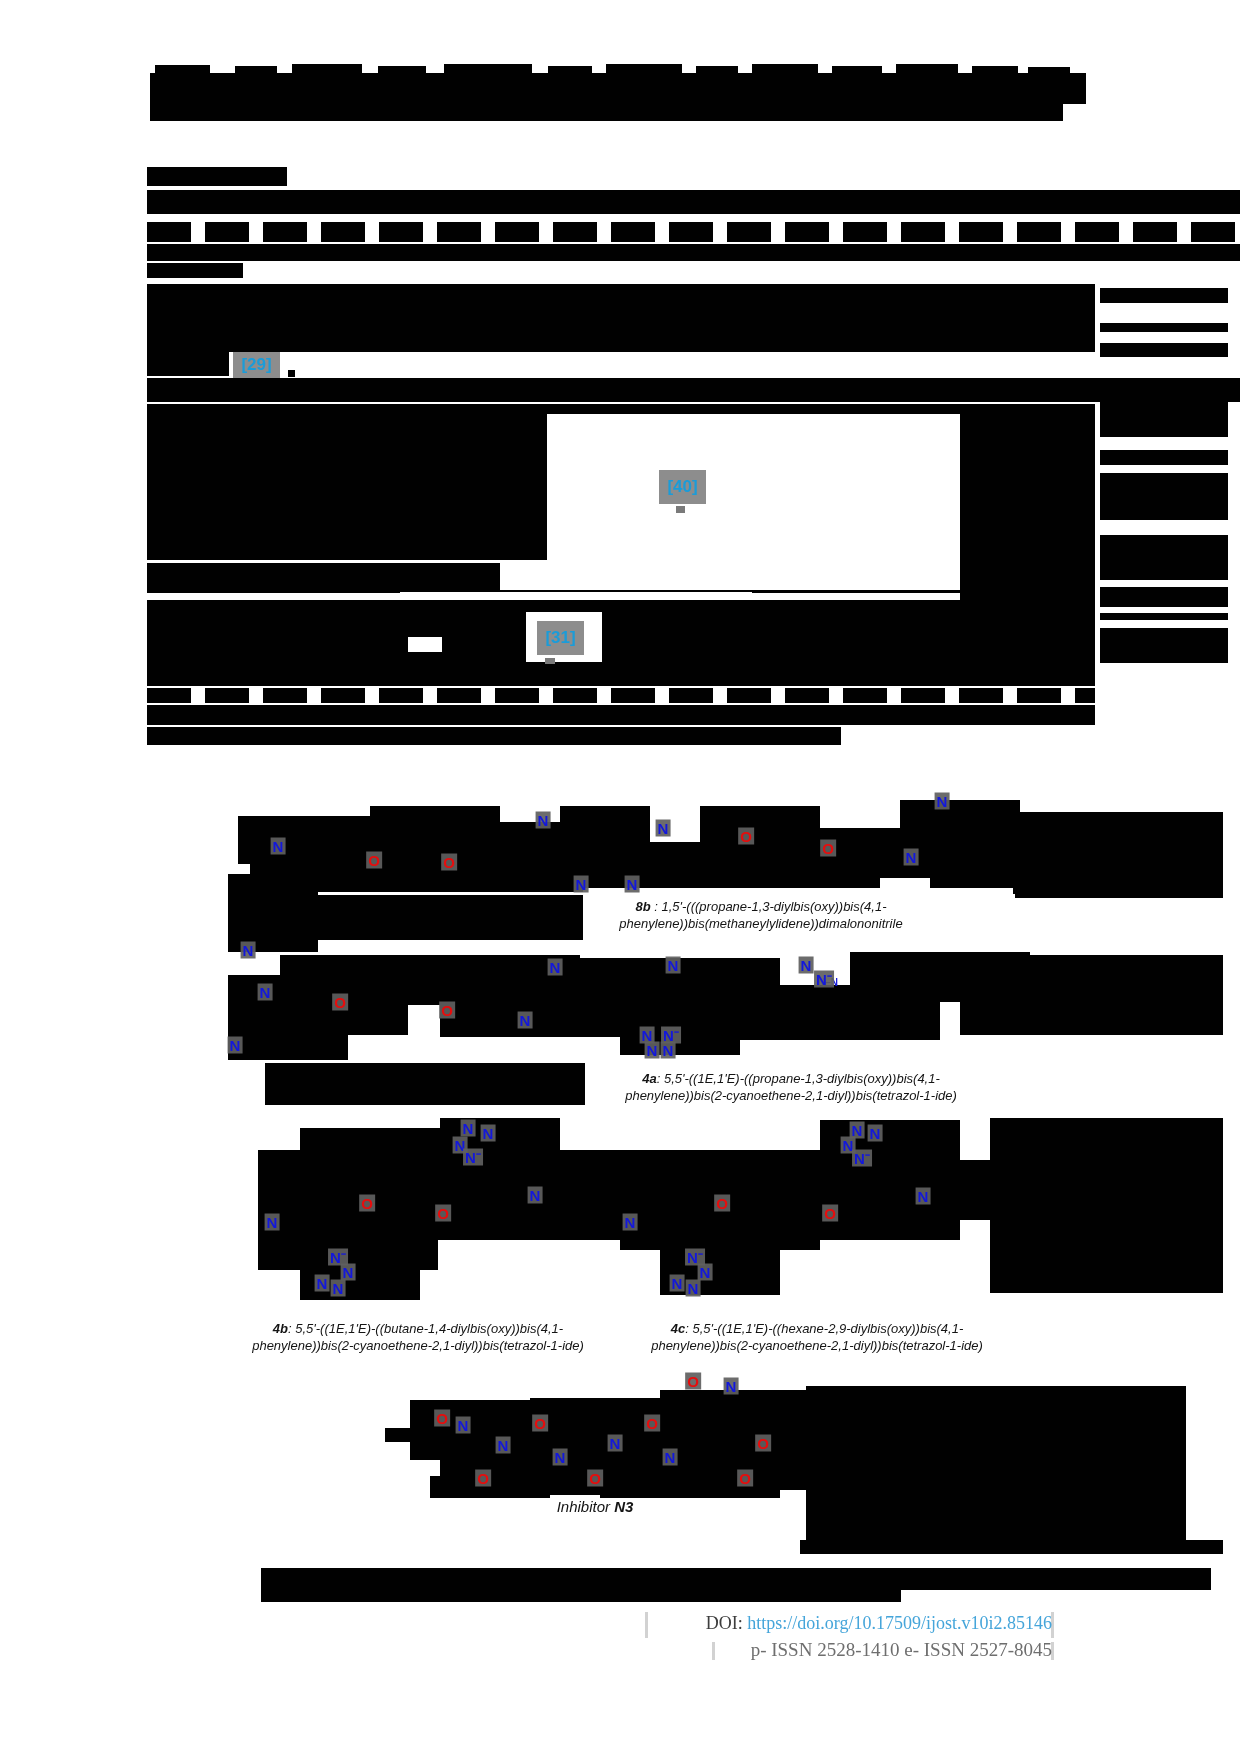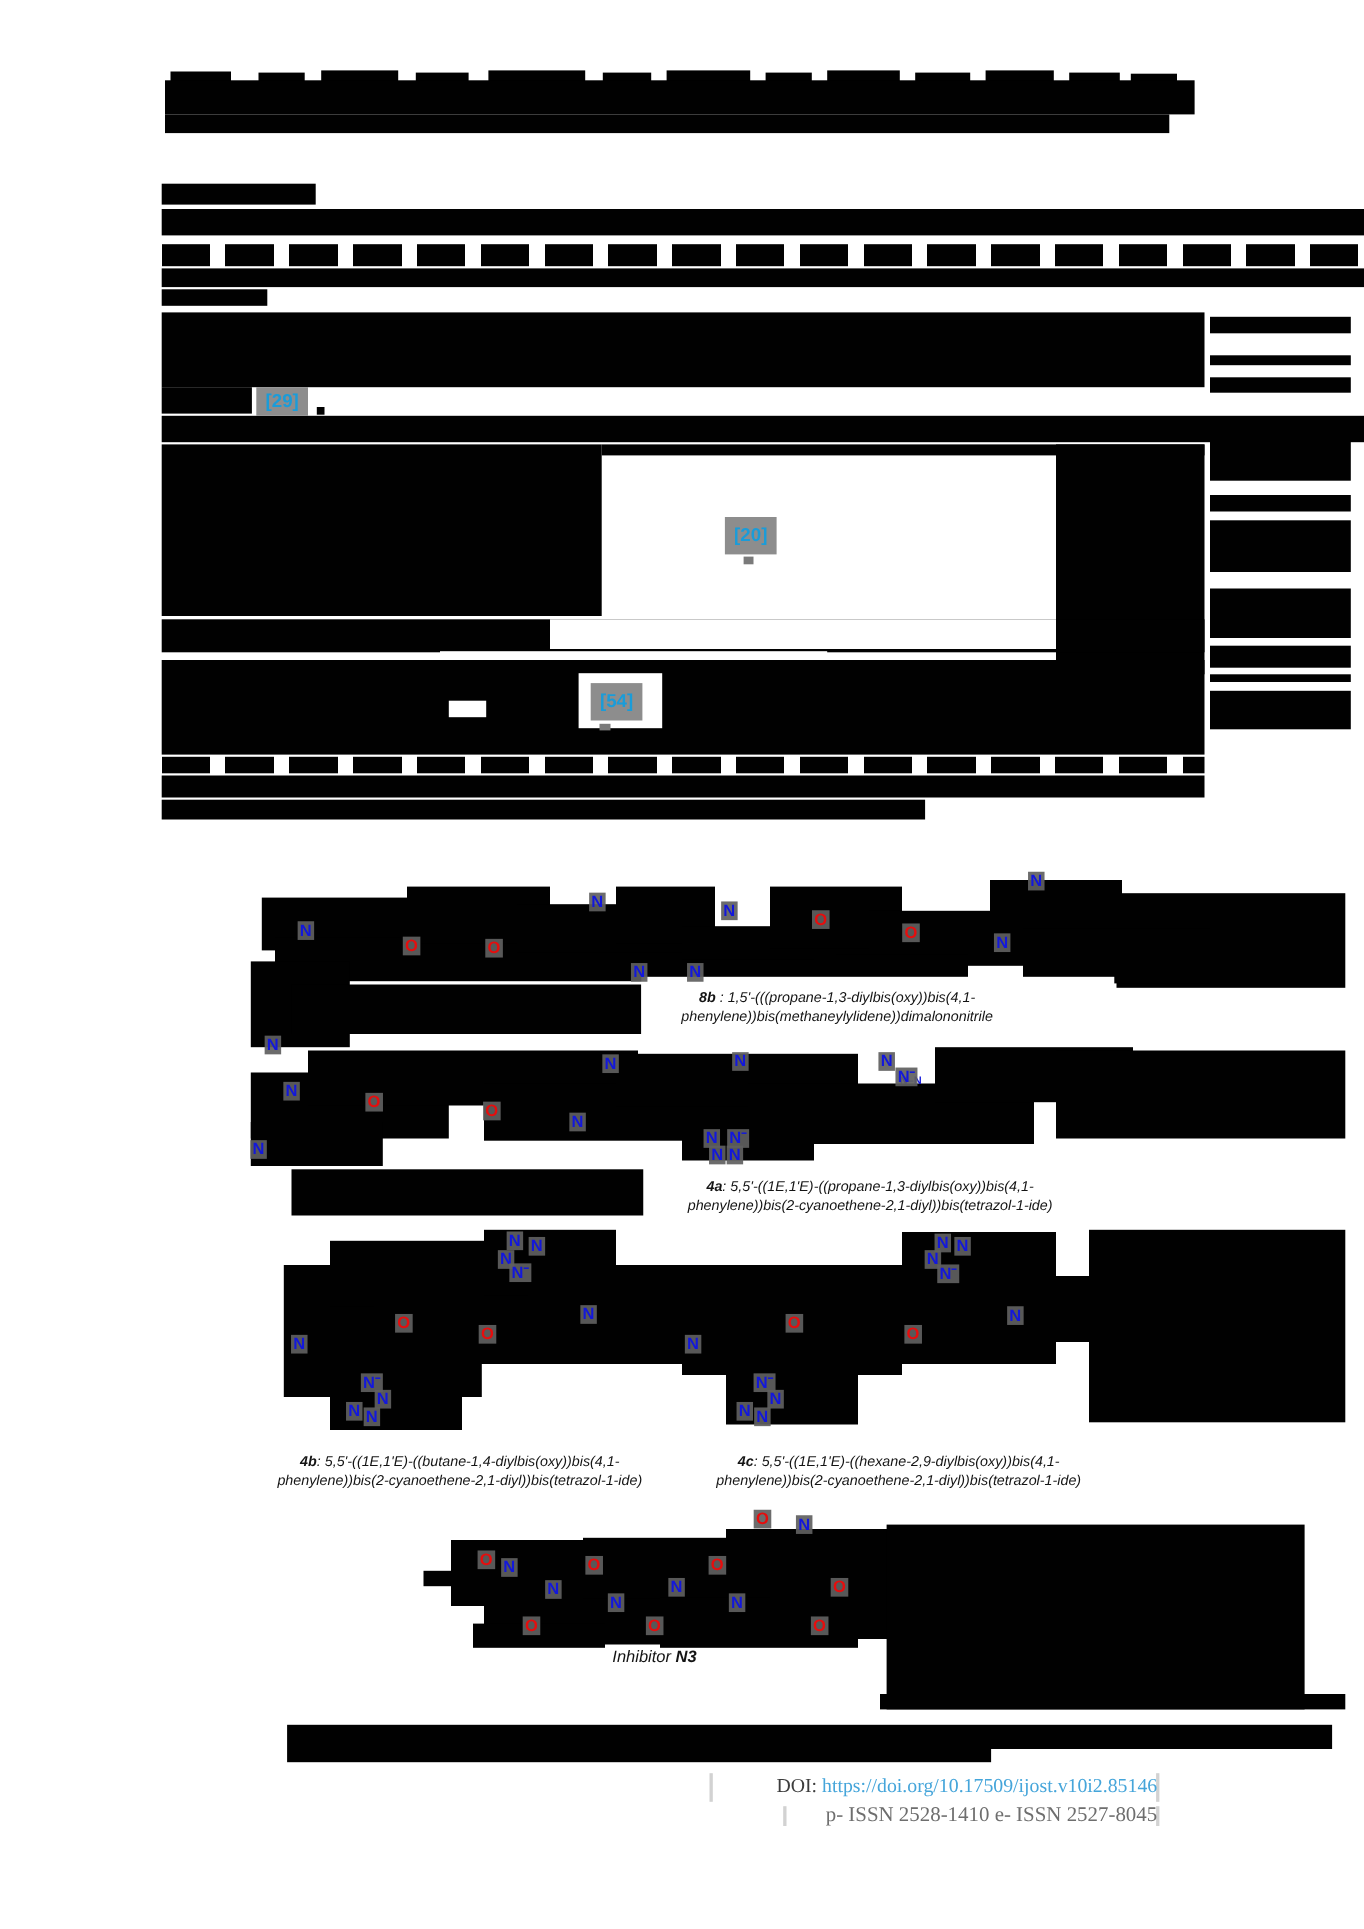--- a/index.html
+++ b/index.html
@@ -201,22 +201,22 @@
       <div class="atom N" style="left: 615px; top: 1443px;">N</div>
       <div class="atom O" style="left: 652px; top: 1423px;">O</div>
       <div class="atom N" style="left: 670px; top: 1457px;">N</div>
       <div class="atom O" style="left: 763px; top: 1443px;">O</div>
       <div class="atom O" style="left: 745px; top: 1478px;">O</div>
       <div class="atom O" style="left: 693px; top: 1381px;">O</div>
       <div class="atom N" style="left: 731px; top: 1386px;">N</div>
     </div>
   <div id="citations">
       <div class="cite" style="left: 233px; top: 352px; width: 47px; height: 26px;">[29]</div>
-      <div class="cite" style="left: 659px; top: 470px; width: 47px; height: 34px;">[20]</div>
-      <div class="cite" style="left: 537px; top: 621px; width: 47px; height: 34px;">[54]</div>
+      <div class="cite" style="left: 659px; top: 470px; width: 47px; height: 34px;">[40]</div>
+      <div class="cite" style="left: 537px; top: 621px; width: 47px; height: 34px;">[31]</div>
     </div>
   <div id="chemlabels">
       <div class="chemlabel" style="left: 761px; top: 898px;"><b>8b</b><span> : 1,5'-(((propane-1,3-diylbis(oxy))bis(4,1-</span><br><span>phenylene))bis(methaneylylidene))dimalononitrile</span></div>
       <div class="chemlabel" style="left: 791px; top: 1070px;"><b>4a</b><span>: 5,5'-((1E,1'E)-((propane-1,3-diylbis(oxy))bis(4,1-</span><br><span>phenylene))bis(2-cyanoethene-2,1-diyl))bis(tetrazol-1-ide)</span></div>
       <div class="chemlabel" style="left: 418px; top: 1320px;"><b>4b</b><span>: 5,5'-((1E,1'E)-((butane-1,4-diylbis(oxy))bis(4,1-</span><br><span>phenylene))bis(2-cyanoethene-2,1-diyl))bis(tetrazol-1-ide)</span></div>
       <div class="chemlabel" style="left: 817px; top: 1320px;"><b>4c</b><span>: 5,5'-((1E,1'E)-((hexane-2,9-diylbis(oxy))bis(4,1-</span><br><span>phenylene))bis(2-cyanoethene-2,1-diyl))bis(tetrazol-1-ide)</span></div>
     </div>
   <div id="inhibitor" class="inhlabel" style="left: 595px; top: 1498px;"><span>Inhibitor </span><b>N3</b></div>
 
   <div id="footer-doi"><span>DOI: </span><a href="#">https://doi.org/10.17509/ijost.v10i2.85146</a></div>

